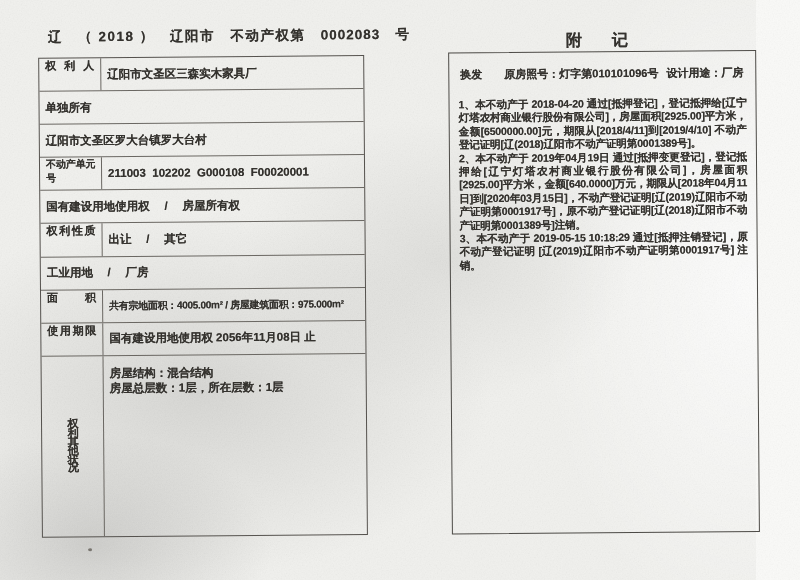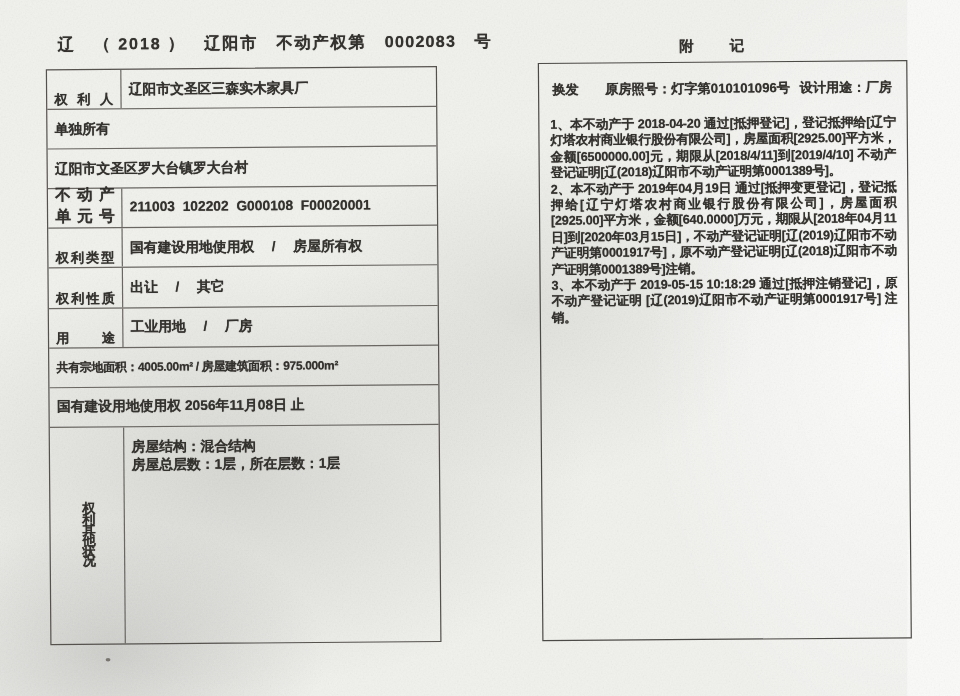--- a/index.html
+++ b/index.html
@@ -32,43 +32,43 @@
   
   .prop-table{
     position:absolute;left:40px;top:55px;width:326px;height:480px;
     border:1.5px solid #55524e;box-sizing:border-box;
     display:flex;flex-direction:column;
   }
   .prop-row{display:flex;height:33.1px;border-bottom:1px solid #6a6762;box-sizing:border-box;}
   .prop-row.tall{flex:1;border-bottom:none;}
   .cell-label{
     width:62px;flex:0 0 62px;border-right:1px solid #6a6762;box-sizing:border-box;
-    display:flex;align-items:flex-end;padding:0 6px;
+    display:flex;align-items:flex-start;padding:0 6px;
     font-size:11px;font-weight:700;
   }
   .cell-label .jl{width:100%;text-align:justify;text-align-last:justify;}
-  .cell-label.small .jl{font-size:13px;letter-spacing:-.5px;}
+  .cell-label.small .jl{font-size:10px;letter-spacing:-.5px;}
   .cell-label.vertical{align-items:flex-start;justify-content:center;padding-top:52px;}
   .cell-label.vertical .vt{
     writing-mode:vertical-rl;text-orientation:upright;
     font-size:11px;letter-spacing:9px;text-align:initial;
   }
   .cell-value{
     flex:1;display:flex;flex-direction:column;justify-content:center;
     padding:0 0 0 6px;font-size:11.5px;font-weight:700;
     white-space:pre-wrap;overflow:visible;
   }
   .cell-value.condensed{font-size:10px;letter-spacing:-.3px;white-space:nowrap;}
   .cell-value .vline{line-height:15px;white-space:nowrap;}
   .prop-row.tall .cell-value{justify-content:flex-start;padding-top:10px;}
 
   
   .remarks-title{
     position:absolute;left:568px;top:32px;
-    font-size:12px;font-weight:700;letter-spacing:30px;white-space:nowrap;
+    font-size:16px;font-weight:700;letter-spacing:30px;white-space:nowrap;
   }
   .remarks-box{
     position:absolute;left:450px;top:53px;width:308px;height:482px;
     border:1.2px solid #4c4a46;box-sizing:border-box;
     padding:12px 9px 8px 9px;
   }
   .reissue-line{display:flex;font-size:11px;font-weight:700;margin:2px 0 16px 2px;white-space:nowrap;}
   .reissue-line .gap1{margin-left:22px;}
   .reissue-line .gap2{margin-left:8px;}
   .remark-item{
@@ -119,45 +119,45 @@
       </div>
 
       <div class="prop-row">
         <div class="cell-label small ink">
             <span class="jl">不动产单元号</span>
           </div>
         <div class="cell-value ink">211003  102202  G000108  F00020001</div>
       </div>
 
       <div class="prop-row">
-        <div class="cell-label ink">
-            <span class="jl">权利类型</span>
-          </div>
         <div class="cell-value ink">国有建设用地使用权　 /　 房屋所有权</div>
       </div>
 
       <div class="prop-row">
         <div class="cell-label ink">
             <span class="jl">权利性质</span>
           </div>
         <div class="cell-value ink">出让 　/ 　其它</div>
       </div>
 
       <div class="prop-row">
-        <div class="cell-label ink">
-            <span class="jl">用途</span>
-          </div>
         <div class="cell-value ink">工业用地 　/ 　厂房</div>
       </div>
 
       <div class="prop-row">
+        <div class="cell-label ink">
+            <span class="jl">面积</span>
+          </div>
         <div class="cell-value condensed ink">共有宗地面积：4005.00m² / 房屋建筑面积：975.000m²</div>
       </div>
 
       <div class="prop-row">
+        <div class="cell-label ink">
+            <span class="jl">使用期限</span>
+          </div>
         <div class="cell-value ink">国有建设用地使用权 2056年11月08日 止</div>
       </div>
 
       <div class="prop-row tall">
         <div class="cell-label vertical ink">
             <span class="vt">权利其他状况</span>
           </div>
         <div class="cell-value ink">
           <div class="vline">房屋结构：混合结构</div>
           <div class="vline">房屋总层数：1层，所在层数：1层</div>

